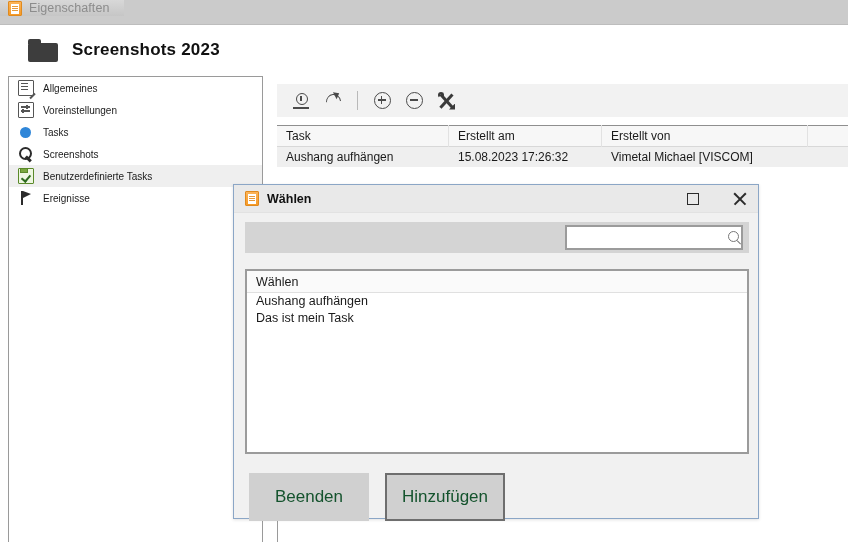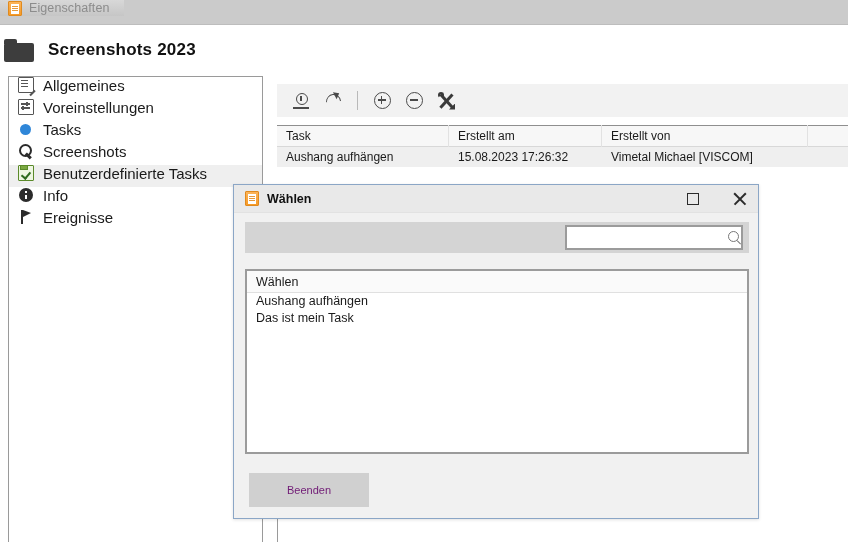--- a/index.html
+++ b/index.html
@@ -42,21 +42,21 @@
   }
   .doc-icon::after {
     content: ""; position: absolute; left: 3px; top: 4px;
     width: 6px; height: 1px; background: #e79a3a;
     box-shadow: 0 2px 0 #e79a3a, 0 4px 0 #e79a3a;
   }
 
   
   .page-header {
     position: absolute; left: 0; top: 26px; width: 848px; height: 48px;
-    display: flex; align-items: center; padding-left: 4px; gap: 14px;
+    display: flex; align-items: center; padding-left: 28px; gap: 14px;
     background: #ffffff;
   }
   .folder-icon {
     width: 30px; height: 23px; position: relative; flex: 0 0 auto;
   }
   .folder-icon .tabpart {
     position: absolute; left: 0; top: 0; width: 13px; height: 5px;
     background: #3d3d3d; border-radius: 2px 2px 0 0;
   }
   .folder-icon .body {
@@ -65,22 +65,22 @@
   }
   .page-title { font-size: 17px; font-weight: bold; color: #111; letter-spacing: .2px; }
 
   
   .sidebar {
     position: absolute; left: 8px; top: 76px; width: 255px; height: 466px;
     background: #ffffff;
     border: 1px solid #9a9a9a; border-bottom: none;
   }
   .side-item {
-    height: 22px; display: flex; align-items: flex-start; gap: 9px;
-    padding-left: 9px; font-size: 15px; color: #1a1a1a;
+    height: 22px; display: flex; align-items: center; gap: 9px;
+    padding-left: 9px; font-size: 10px; color: #1a1a1a;
     cursor: default;
   }
   .side-item.selected { background: #efefef; }
   .side-ico { width: 16px; height: 16px; flex: 0 0 auto; position: relative; }
 
   
   .ico-general { border: 1.5px solid #555; border-radius: 1px; background: #fff; }
   .ico-general::before {
     content: ""; position: absolute; left: 2px; top: 2px; width: 7px; height: 1px;
     background: #555; box-shadow: 0 3px 0 #555, 0 6px 0 #555;
@@ -302,23 +302,23 @@
     height: 17px; line-height: 17px; padding-left: 9px;
     font-size: 12.5px; color: #1a1a1a; cursor: default;
   }
   .list-item:first-of-type { margin-top: 3px; }
 
   .dlg-actions {
     position: absolute; left: 15px; top: 288px; width: 496px; height: 34px;
     display: flex; gap: 16px;
   }
   .btn {
-    height: 34px; width: 120px;
+    height: 48px; width: 120px;
     display: flex; align-items: center; justify-content: center;
-    font-family: "Liberation Sans", sans-serif; font-size: 11px; color: #701a75;
+    font-family: "Liberation Sans", sans-serif; font-size: 17px; color: #14532d;
     background: #d0d0d0; border: 1px solid #d0d0d0; cursor: default;
   }
   .btn.primary { border: 2px solid #6e6e6e; background: #d0d0d0; }
 </style>
 </head>
 <body>
 
 <div id="app">
 
   <div class="tabbar">
@@ -351,24 +351,20 @@
     </div>
     <div class="side-item">
       <span class="side-ico ico-key"></span>
       <span>Screenshots</span>
     </div>
     <div class="side-item selected">
       <span class="side-ico ico-task"></span>
       <span>Benutzerdefinierte Tasks</span>
     </div>
     <div class="side-item">
-      <span class="side-ico ico-info"></span>
-      <span>Info</span>
-    </div>
-    <div class="side-item">
       <span class="side-ico ico-flag"></span>
       <span>Ereignisse</span>
     </div>
   </div>
 
   <div class="content">
 
     <div class="toolbar">
       <div class="tb-btn">
         <span class="ic-export">
@@ -433,17 +429,18 @@
     </div>
 
     <div class="dlg-list">
       <div class="list-head">Wählen</div>
       <div class="list-item">Aushang aufhängen</div>
       <div class="list-item">Das ist mein Task</div>
     </div>
 
     <div class="dlg-actions">
       <div class="btn">Beenden</div>
+      <div class="btn primary">Hinzufügen</div>
     </div>
 
   </div>
 
 </div>
 
 </body></html>

